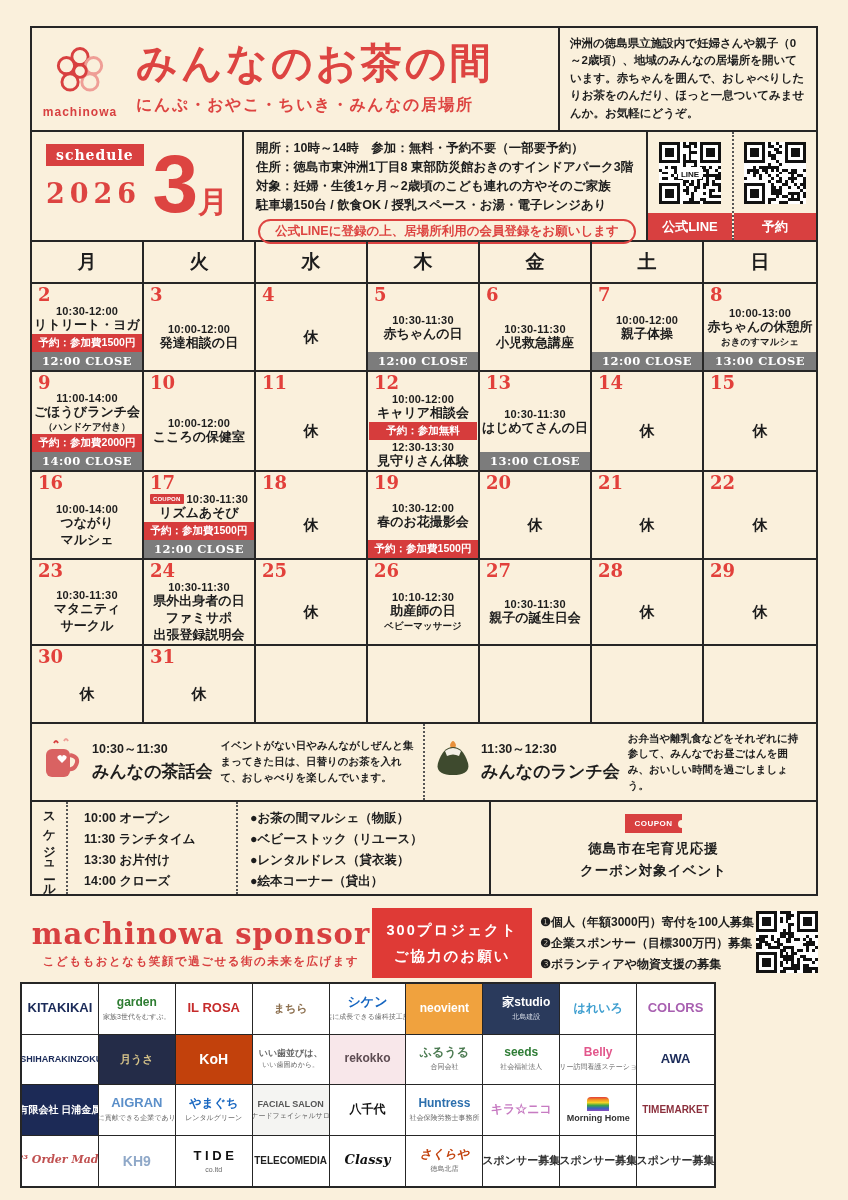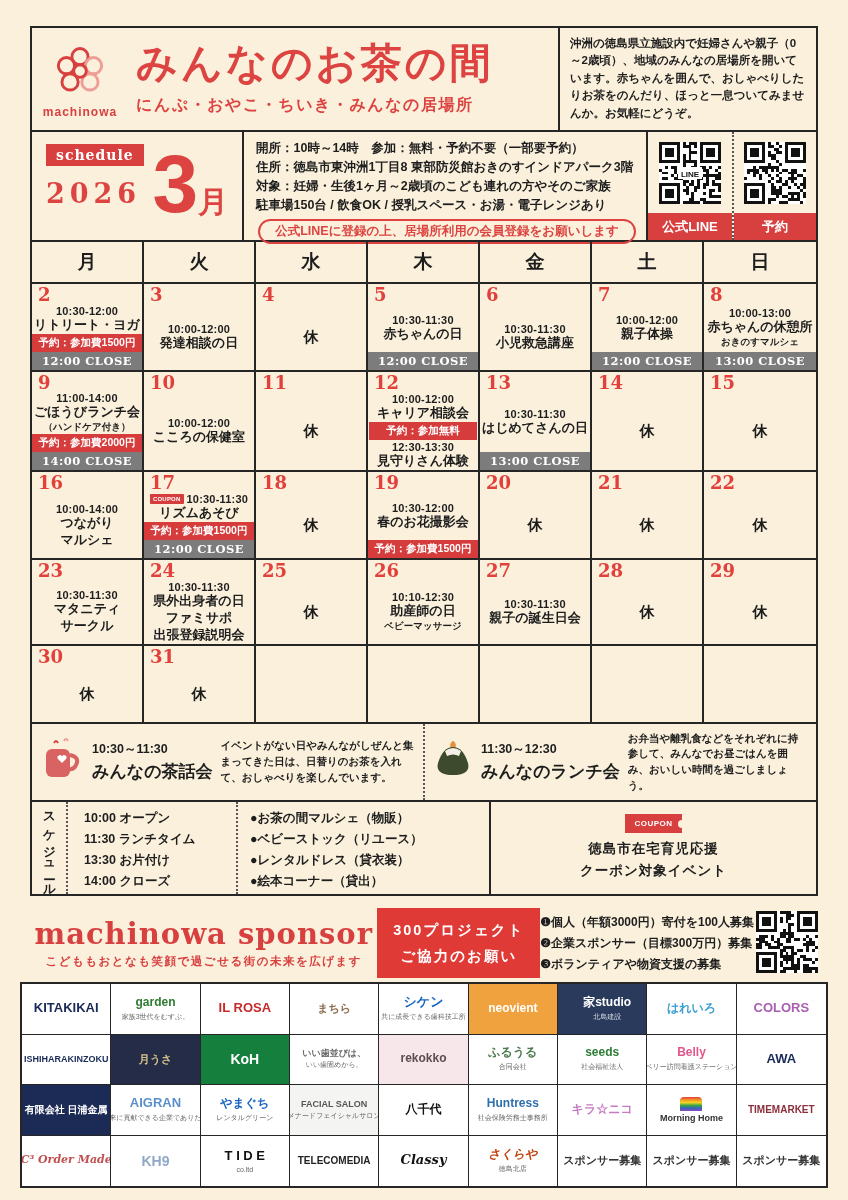--- a/index.html
+++ b/index.html
@@ -72,25 +72,25 @@
   .coupon-badge{background:#D84040;color:#fff;font-size:8px;font-weight:700;padding:5px 9px;position:relative;letter-spacing:.5px}
   .coupon-badge::after{content:"";position:absolute;right:-4px;top:50%;transform:translateY(-50%);width:8px;height:8px;border-radius:50%;background:#FAF0DC}
   .coupon-text{font-size:13.5px;font-weight:700;text-align:center;line-height:1.6;letter-spacing:1px}
 
   
   .sponsor-band{position:absolute;left:30px;top:908px;width:788px;height:70px;display:flex;align-items:center}
   .sp-title-box{width:380px;text-align:center}
   .sp-title{font-family:"DejaVu Serif",serif;font-weight:800;color:#D84040;font-size:29px;letter-spacing:1px;white-space:nowrap}
   .sp-sub{color:#D84040;font-size:11.5px;font-weight:700;letter-spacing:1.5px;margin-top:3px;white-space:nowrap}
   .sp-cta{width:178px;height:70px;background:#DF3A36;color:#fff;display:flex;flex-direction:column;align-items:center;justify-content:center;font-size:14.5px;font-weight:700;letter-spacing:2px;line-height:1.8;white-space:nowrap}
-  .sp-recruit{flex:1;font-size:12px;font-weight:700;line-height:1.75;white-space:nowrap}
+  .sp-recruit{flex:1;font-size:12px;font-weight:700;line-height:1.75;padding-left:8px;white-space:nowrap}
   .sp-qr{width:64px;height:64px;margin-left:2px}
 
   
-  .sponsor-grid{position:absolute;left:20px;top:982px;width:808px;height:206px;border:2px solid #262626;display:grid;grid-template-columns:repeat(9,1fr);grid-auto-rows:1fr;background:#fff}
+  .sponsor-grid{position:absolute;left:20px;top:982px;width:696px;height:206px;border:2px solid #262626;display:grid;grid-template-columns:repeat(9,1fr);grid-auto-rows:1fr;background:#fff}
   .logo-cell{border-right:1.5px solid #262626;border-bottom:1.5px solid #262626;display:flex;flex-direction:column;align-items:center;justify-content:center;text-align:center;padding:2px;background:#fff;overflow:hidden}
   .logo-cell:nth-child(9n){border-right:none}
   .logo-cell:nth-child(n+28){border-bottom:none}
   .logo-label{font-weight:700;line-height:1.15;white-space:nowrap}
   .logo-sub{font-size:7px;color:#666;margin-top:2px;white-space:nowrap}
   .rainbow-chip{width:22px;height:14px;background:linear-gradient(180deg,#e23b3b,#f29422,#f4d523,#3aa546,#3763c0,#8a4bbf);border-radius:4px 4px 0 0;margin-bottom:2px}
 </style>
 </head>
 <body>
 
@@ -955,21 +955,21 @@
       </div>
       <div class="logo-cell">
         <div class="logo-label" style="color: rgb(168, 95, 176); font-size: 13px;">COLORS</div>
       </div>
       <div class="logo-cell">
         <div class="logo-label" style="color: rgb(27, 43, 89); font-size: 9px;">ISHIHARAKINZOKU</div>
       </div>
       <div class="logo-cell" style="background: rgb(36, 44, 72);">
         <div class="logo-label" style="color: rgb(214, 195, 137); font-size: 11px; text-align: center;">月うさ</div>
       </div>
-      <div class="logo-cell" style="background: #15803d;">
+      <div class="logo-cell" style="background: #c2410c;">
         <div class="logo-label" style="color: rgb(255, 255, 255); font-size: 14px;">KoH</div>
       </div>
       <div class="logo-cell">
         <div class="logo-label" style="color: rgb(102, 102, 102); font-size: 9px;">いい歯並びは、</div>
         <div class="logo-sub">いい歯固めから。</div>
       </div>
       <div class="logo-cell" style="background: rgb(248, 231, 234);">
         <div class="logo-label" style="color: rgb(93, 76, 82); font-size: 12px;">rekokko</div>
       </div>
       <div class="logo-cell">

